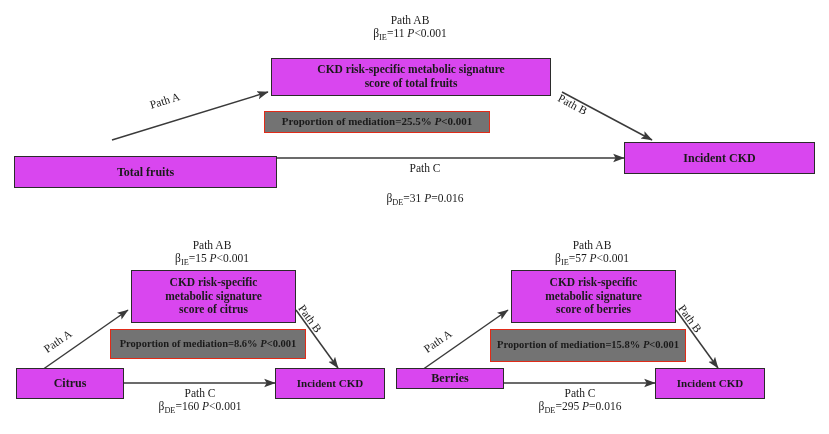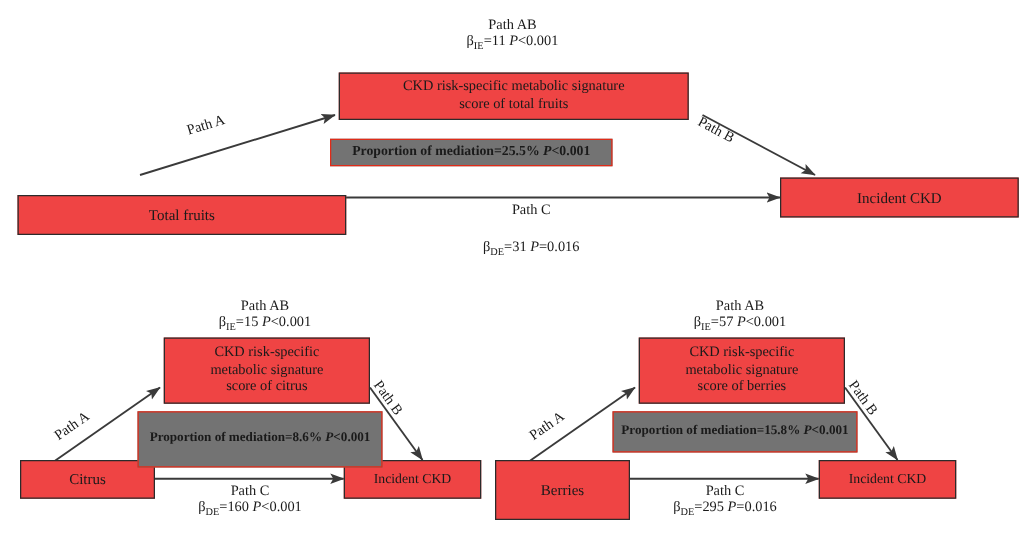--- a/index.html
+++ b/index.html
@@ -4,23 +4,23 @@
 <style>
   html,body{margin:0;padding:0;background:#ffffff;}
   body{
     width:829px;height:434px;position:relative;overflow:hidden;
     font-family:"Liberation Serif","DejaVu Serif",serif;
     color:#1a1a1a;
   }
   #canvas{position:absolute;left:0;top:0;width:829px;height:434px;}
   .node{
     position:absolute;box-sizing:border-box;
-    border:1.5px solid #2b2b2b;background:#ef4444;
+    border:1.5px solid #2b2b2b;background:#d946ef;
     display:flex;align-items:center;justify-content:center;
-    text-align:center;font-weight:normal;line-height:1.18;
+    text-align:center;font-weight:bold;line-height:1.18;
     font-family:"Liberation Serif","DejaVu Serif",serif;
     z-index:3;
   }
   .node .lines{display:block;width:100%;}
   .node .ln{display:block;}
   .med-box{
     position:absolute;box-sizing:border-box;
     border:1.6px solid #e02b18;background:#737373;
     display:flex;align-items:center;justify-content:center;
     text-align:center;font-weight:bold;line-height:1.22;
@@ -111,21 +111,21 @@
       <span class="ln">CKD risk-specific</span>
       <span class="ln">metabolic signature</span>
       <span class="ln">score of citrus</span>
     </span>
   </div>
 
   <div class="diag" style="left:45px;top:344px;font-size:11.5px;transform:rotate(-35deg);transform-origin:left center;">Path A</div>
 
   <div class="diag" style="left:301px;top:300px;font-size:11.5px;transform:rotate(54deg);transform-origin:left center;">Path B</div>
 
-  <div class="med-box" style="left:110px;top:329px;width:196px;height:45px;font-size:10.5px;">
+  <div class="med-box" style="left:110px;top:329px;width:196px;height:30px;font-size:10.5px;">
     <span class="lines">
       <span class="ln">Proportion of mediation=8.6%</span>
       <span class="ln">
         <span class="ital">P</span><span>&lt;0.001</span>
       </span>
     </span>
   </div>
 
   <div class="node" style="left:16px;top:368px;width:108px;height:31px;font-size:12px;">
     <span class="ln">Citrus</span>
@@ -163,21 +163,21 @@
 
   <div class="med-box" style="left:490px;top:329px;width:196px;height:33px;font-size:10.5px;">
     <span class="lines">
       <span class="ln">Proportion of mediation=15.8%</span>
       <span class="ln">
         <span class="ital">P</span><span>&lt;0.001</span>
       </span>
     </span>
   </div>
 
-  <div class="node" style="left:396px;top:368px;width:108px;height:48px;font-size:12px;">
+  <div class="node" style="left:396px;top:368px;width:108px;height:21px;font-size:12px;">
     <span class="ln">Berries</span>
   </div>
 
   <div class="node" style="left:655px;top:368px;width:110px;height:31px;font-size:11px;">
     <span class="ln">Incident CKD</span>
   </div>
 
   <div class="lbl" style="left:500px;top:387px;width:160px;font-size:11.5px;">
     <span class="ln">Path C</span>
     <span class="ln" style="margin-top:1px;">

